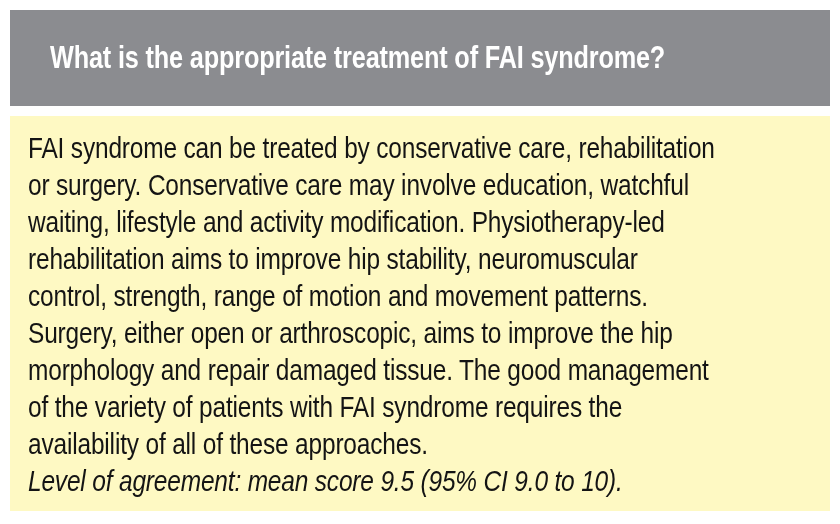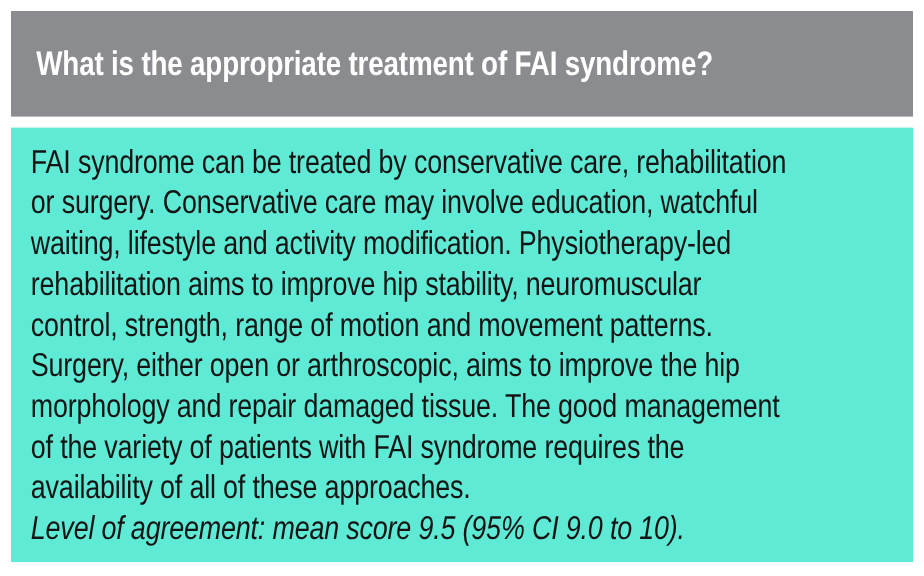--- a/index.html
+++ b/index.html
@@ -18,39 +18,39 @@
   .question-bar {
     position: absolute;
     left: 10px;
     top: 10px;
     width: 820px;
     height: 96px;
     background: #8b8c90;
     display: flex;
     align-items: center;
     box-sizing: border-box;
-    padding-left: 23px;
+    padding-left: 40px;
   }
   .question-bar .title {
     display: inline-block;
     color: #ffffff;
     font-size: 31px;
     font-weight: bold;
     white-space: nowrap;
     transform: scaleX(0.815);
     transform-origin: 0 50%;
     letter-spacing: -0.2px;
   }
   .answer-box {
     position: absolute;
     left: 10px;
     top: 116px;
     width: 820px;
     height: 395px;
-    background: #5eead4;
+    background: #fef9c3;
     box-sizing: border-box;
     padding: 13px 0 0 18px;
     color: #141414;
   }
   .answer-box .line {
     font-size: 30px;
     line-height: 37px;
     white-space: nowrap;
     transform: scaleX(0.815);
     transform-origin: 0 50%;

